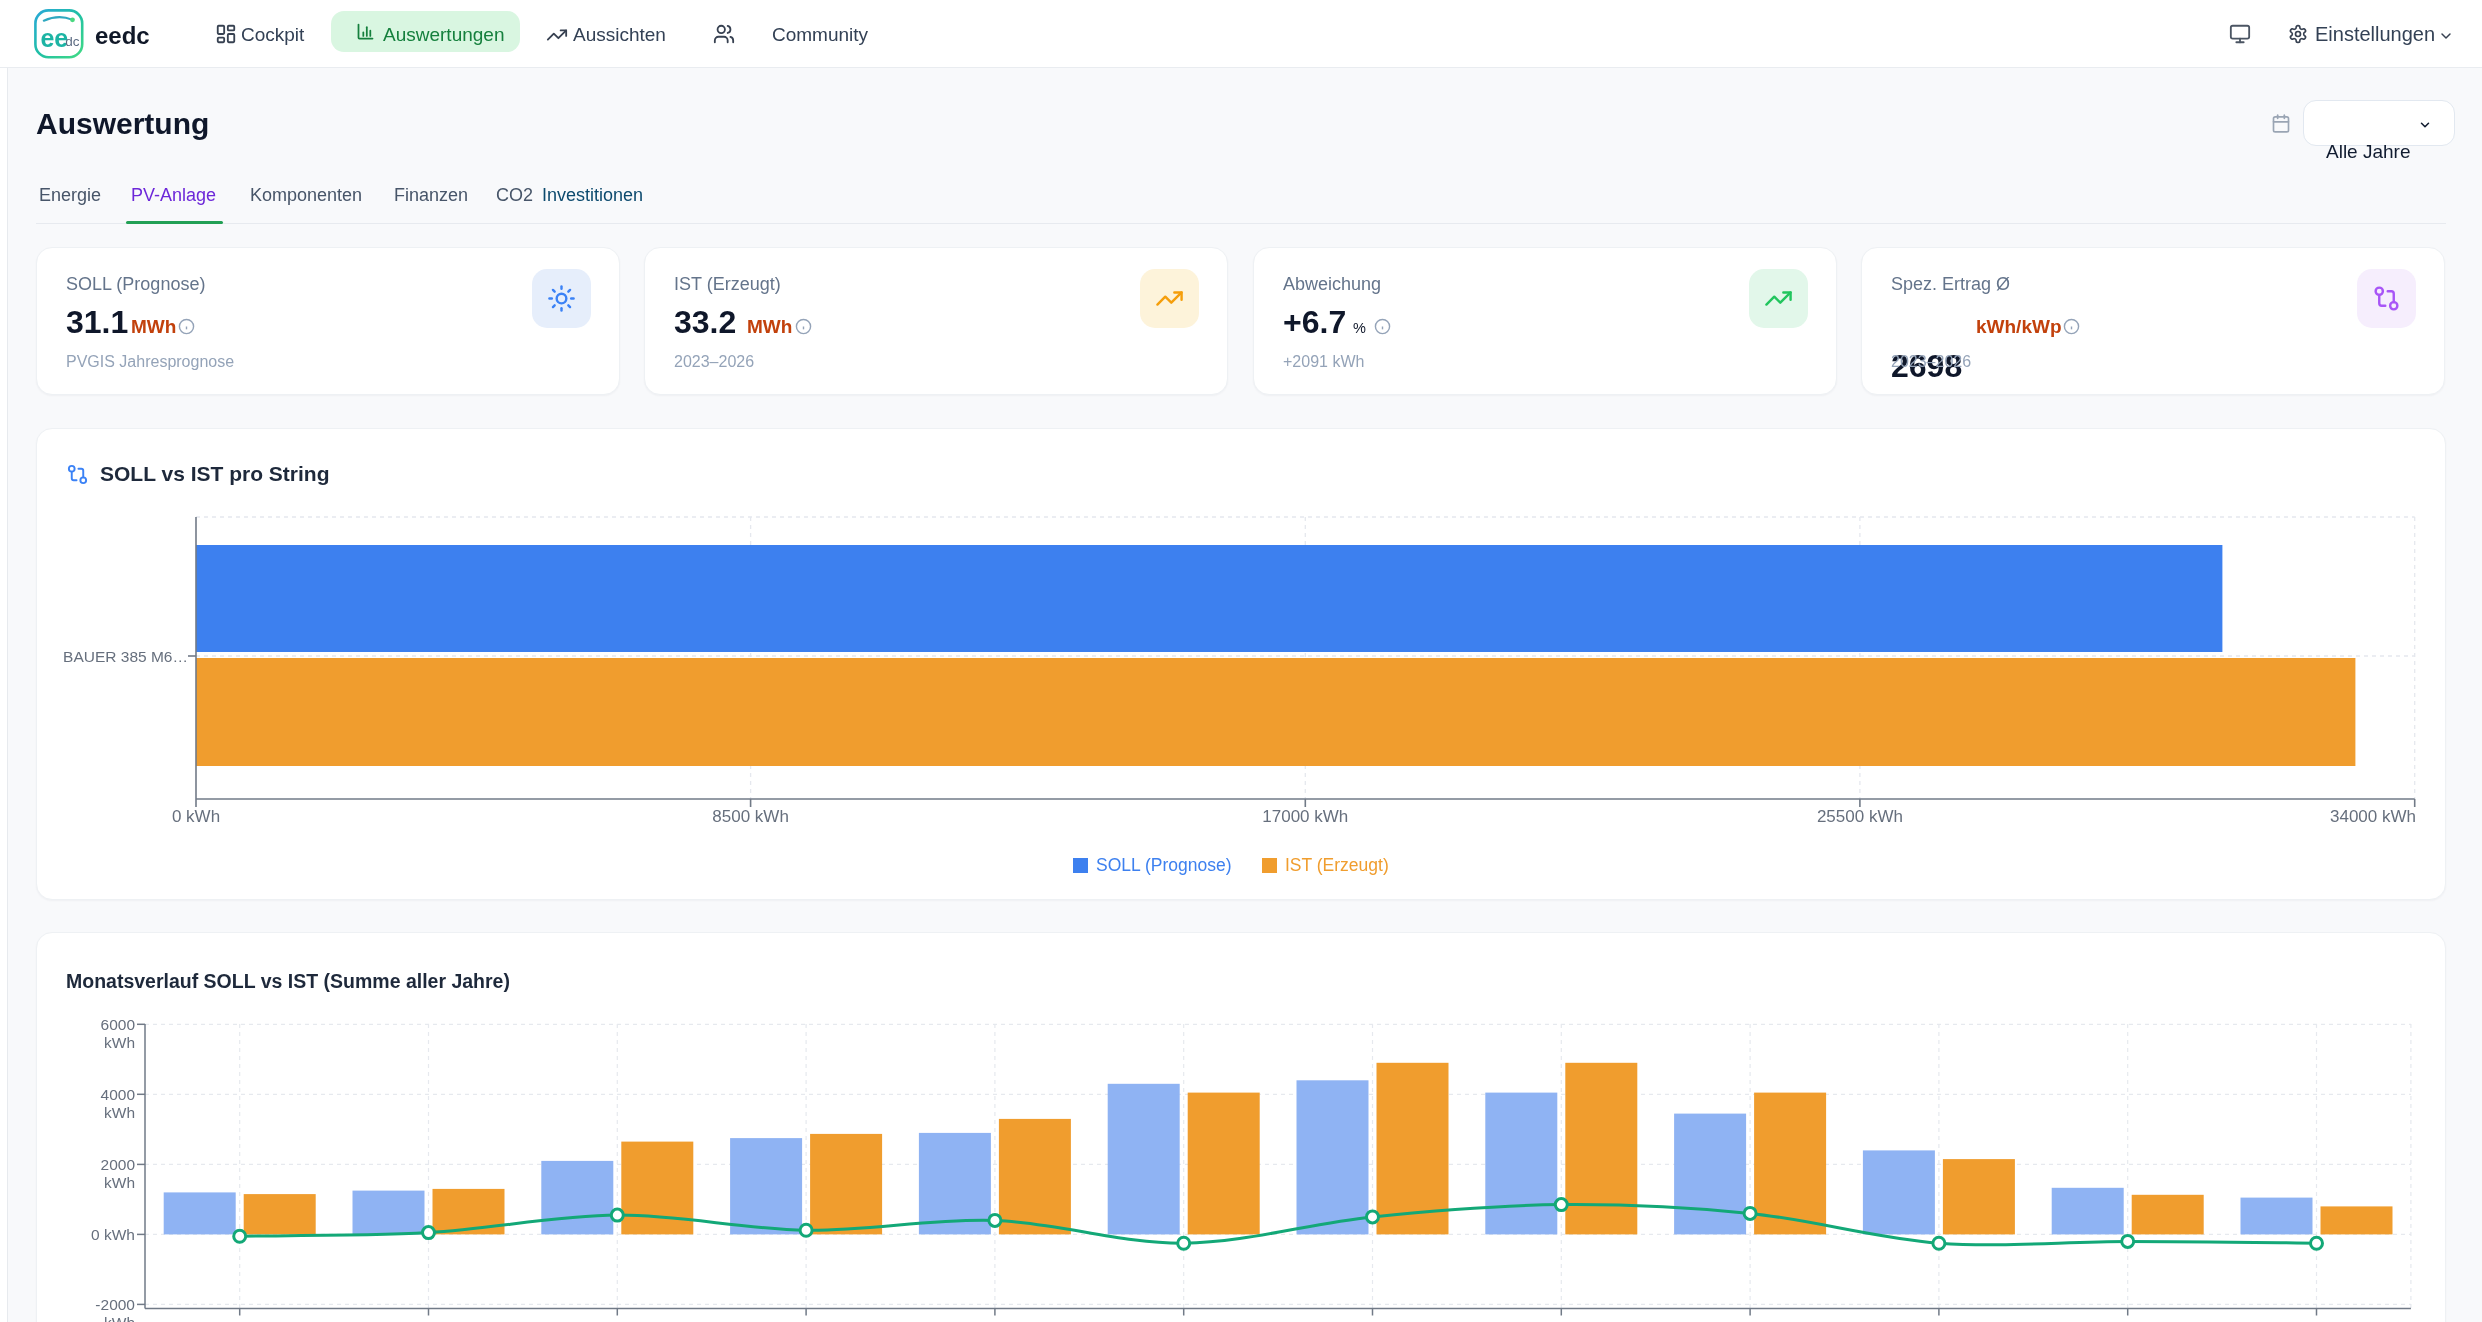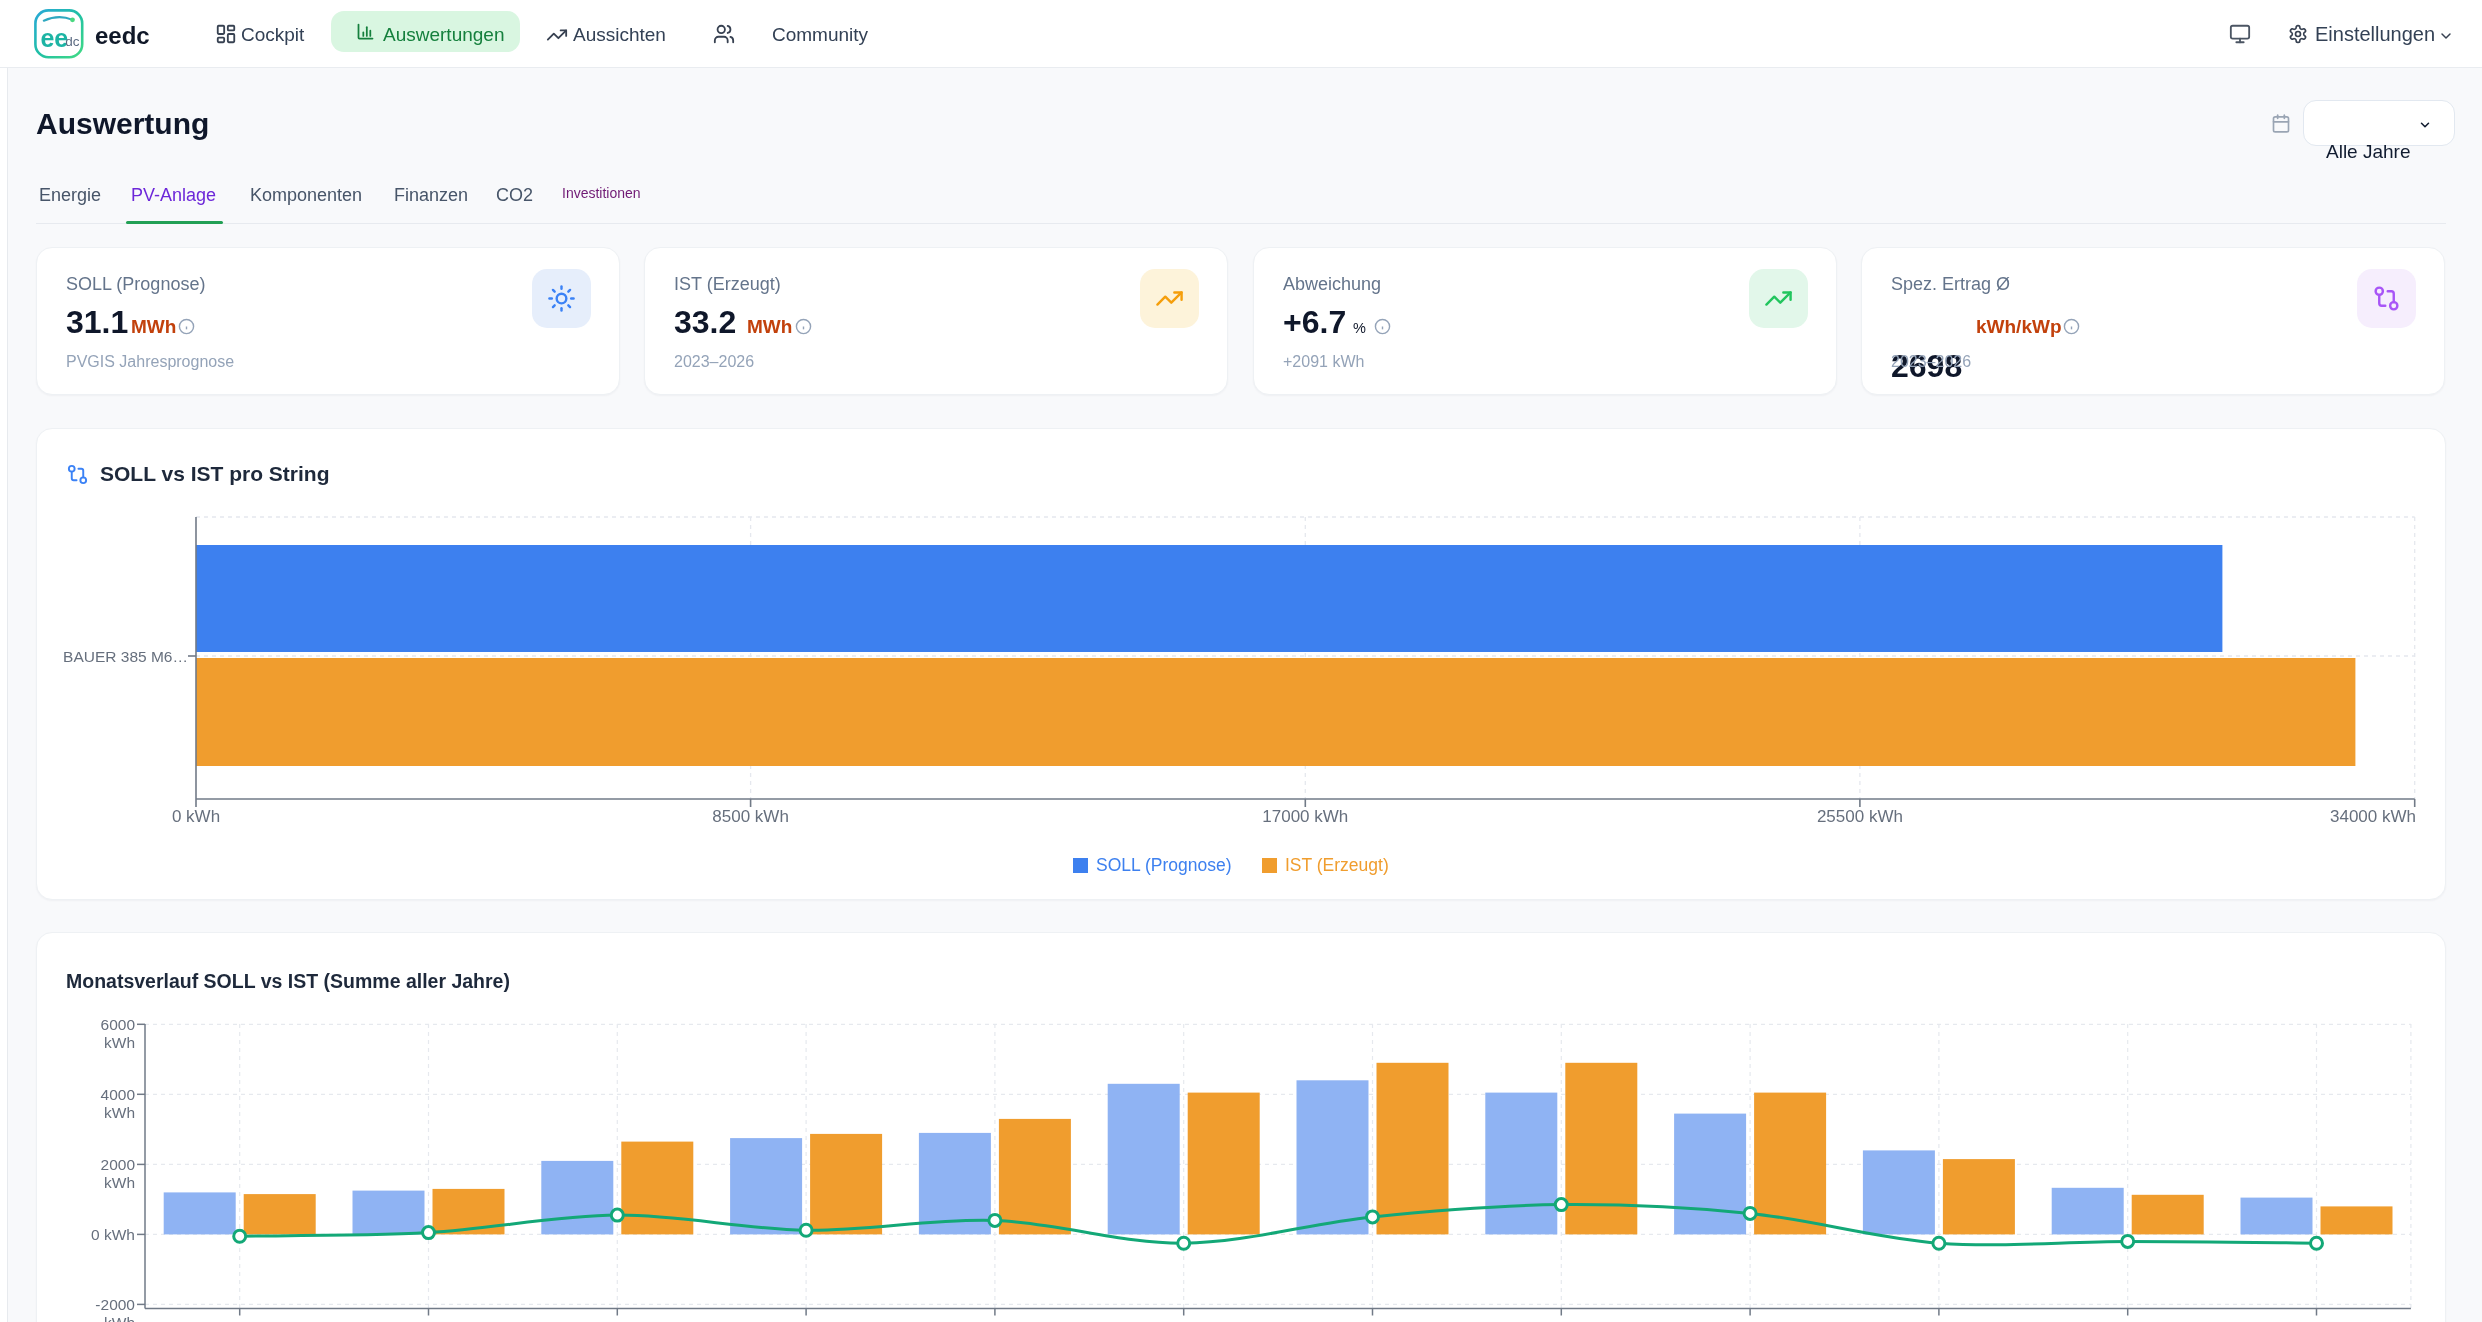--- a/index.html
+++ b/index.html
@@ -96,21 +96,21 @@
 <div class="abs" style="left:2326px; top:113px; font-size:19px; color:#111c30;margin-top:28px;">Alle Jahre</div>
 <svg class="abs" style="left:2418px; top:118px;" width="14" height="14" viewBox="0 0 24 24" fill="none" stroke="#111c30" stroke-width="2.6" stroke-linecap="round" stroke-linejoin="round">
   <path d="m6 9 6 6 6-6"></path>
 </svg>
 
 <div class="abs" style="left:39px; top:185px; font-size:18px; color:#475569;">Energie</div>
 <div class="abs" style="left:131px; top:185px; font-size:18px; font-weight:500; color:#6d28d9;">PV-Anlage</div>
 <div class="abs" style="left:250px; top:185px; font-size:18px; color:#475569;">Komponenten</div>
 <div class="abs" style="left:394px; top:185px; font-size:18px; color:#475569;">Finanzen</div>
 <div class="abs" style="left:496px; top:185px; font-size:18px; color:#475569;">CO2</div>
-<div class="abs" style="left:562px; top:185px; font-size:14px; color:#701a75;">Investitionen</div>
+<div class="abs" style="left:542px; top:185px; font-size:18px; color:#0c4a6e;">Investitionen</div>
 <div class="abs" style="left:36px; top:223px; width:2410px; height:1px; background:#e7eaef;"></div>
 <div class="abs" style="left:126px; top:221px; width:97px; height:3px; background:#22a055; border-radius:2px;"></div>
 
 <div class="card" style="left:36px; top:247px; width:584px; height:148px;"></div>
 <div class="card" style="left:644px; top:247px; width:584px; height:148px;"></div>
 <div class="card" style="left:1253px; top:247px; width:584px; height:148px;"></div>
 <div class="card" style="left:1861px; top:247px; width:584px; height:148px;"></div>
 
 <div class="abs stlabel" style="left:66px; top:274px;">SOLL (Prognose)</div>
 <div class="abs stnum" style="left:66px; top:306px;">31.1</div>

